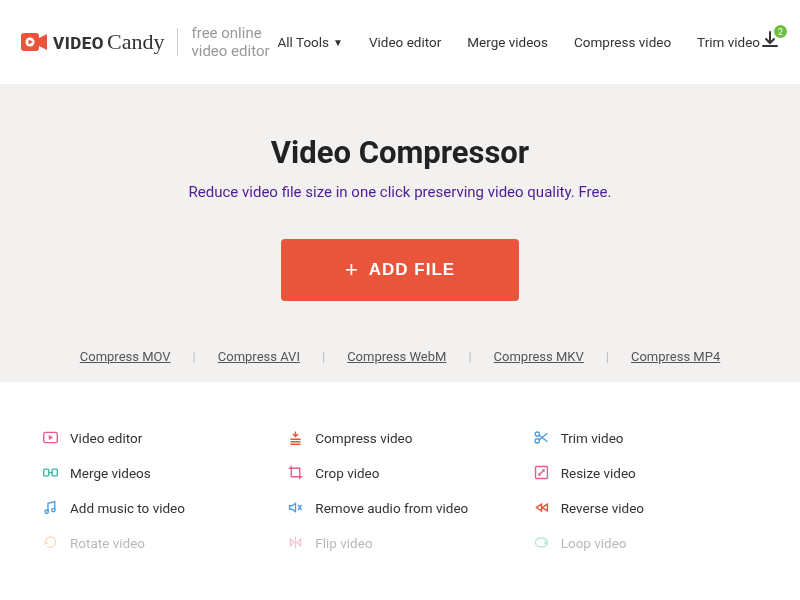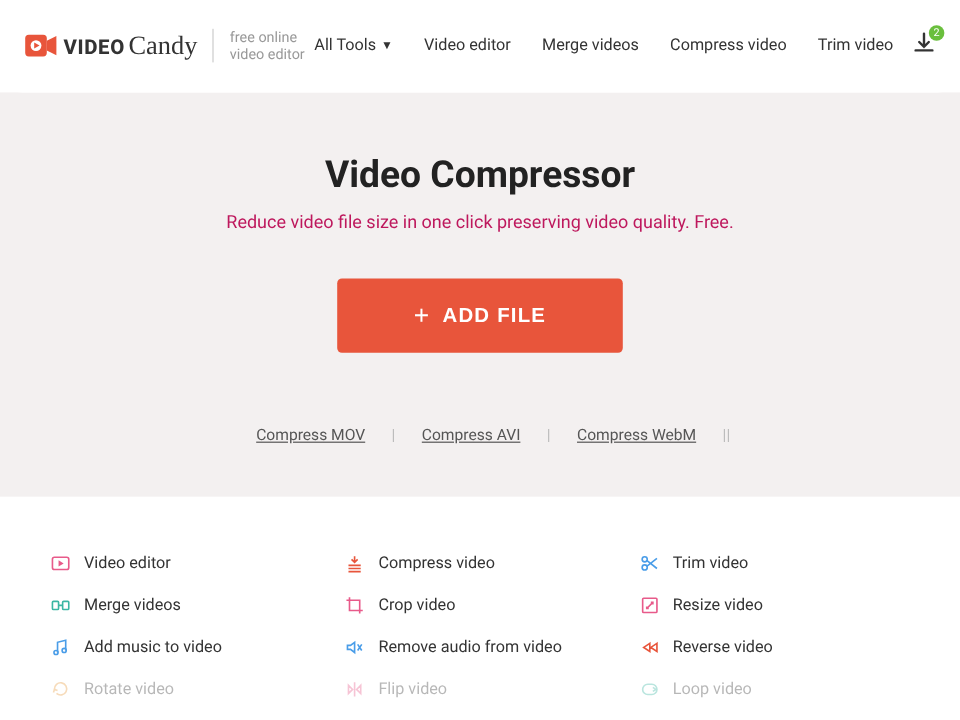--- a/index.html
+++ b/index.html
@@ -5,36 +5,36 @@
 * { margin: 0; padding: 0; box-sizing: border-box; }
 body { font-family: -apple-system, BlinkMacSystemFont, "Segoe UI", Roboto, Arial, sans-serif; width: 800px; height: 600px; overflow: hidden; background: #fff; }
 
 .header { display: flex; align-items: center; padding: 24px 20px; background: #fff; gap: 0; position: relative; border-radius: 18px; }
 .logo { display: flex; align-items: center; gap: 5px; }
 .logo-icon { width: 28px; height: 20px; }
 .logo-text { display: flex; align-items: baseline; gap:1px; }
 .logo-video { font-weight: 800; font-size: 17px; color: #333; letter-spacing: 0.5px; }
 .logo-candy { font-family: "Brush Script MT", cursive; font-size: 22px; color:#333; margin-left:2px; }
 .logo-sep { width:1px; height:28px; background:#ccc; margin: 0 8px; }
-.logo-tag { font-size: 12px; color:#999; line-height:1.2; }
+.logo-tag { font-size: 15px; color:#999; line-height:1.2; }
 
 .nav { display:flex; align-items:center; gap:26px; margin-left: 8px; }
 .nav a { font-size: 13.5px; color:#333; text-decoration:none; display:flex; align-items:center; gap:4px; }
 .nav a .chev { font-size:10px; }
 
 .dl { margin-left:auto; position:relative; }
 .dl .badge { position:absolute; top:-5px; right:-7px; background:#6abf3d; color:#fff; font-size:9px; border-radius:50%; width:13px; height:13px; display:flex; align-items:center; justify-content:center; }
 
-.hero { background:#f3f0f0; padding: 50px 20px 43px; text-align:center; }
+.hero { background:#f3f0f0; padding: 50px 20px 18px; text-align:center; }
 .hero h1 { font-size: 31px; font-weight:700; color:#222; margin-bottom:12px; }
-.hero p { font-size:15px; color:#be185d; margin-bottom:38px; }
+.hero p { font-size:15px; color:#4c1d95; margin-bottom:38px; }
 .add-btn { display:inline-flex; align-items:center; justify-content:center; gap:10px; background:#e8553b; color:#fff; border:none; padding:18px 64px; font-size:17px; font-weight:700; letter-spacing:1px; border-radius:4px; cursor:pointer; }
 .add-btn .plus { font-size:22px; font-weight:400; }
 
-.format-links { display:flex; justify-content:center; gap:0; margin-top:62px; font-size:13px; }
+.format-links { display:flex; justify-content:center; gap:0; margin-top:48px; font-size:13px; }
 .format-links a { color:#555; text-decoration:underline; padding: 0 22px; }
 .format-links .sep { color:#bbb; }
 
 .tools { background:#fff; padding: 40px 42px 0; display:grid; grid-template-columns: repeat(3, 1fr); gap: 4px 20px; }
 .tool { display:flex; align-items:center; gap:11px; padding:7px 0; font-size:13.5px; color:#333; }
 .tool svg { width:17px; height:17px; flex-shrink:0; }
 .tool.cut { opacity:0.35; }
 
 .ic { stroke-width:1.6; fill:none; }
 </style>
@@ -87,21 +87,23 @@
     <span>ADD FILE</span>
   </button>
 
   <div class="format-links">
     <a>Compress MOV</a>
       <span class="sep">|</span>
     <a>Compress AVI</a>
       <span class="sep">|</span>
     <a>Compress WebM</a>
       <span class="sep">|</span>
+    <a>Compress MKV</a>
       <span class="sep">|</span>
+    <a>Compress MP4</a>
   </div>
 </div>
 
 <div class="tools">
   <div class="tool">
       <svg class="ic" viewBox="0 0 20 20">
         <rect x="2" y="4" width="16" height="12" rx="2" stroke="#e85a8a"></rect>
         <path d="M8 7 L13 10 L8 13 Z" fill="#e85a8a"></path>
       </svg>
       <span>Video editor</span>

